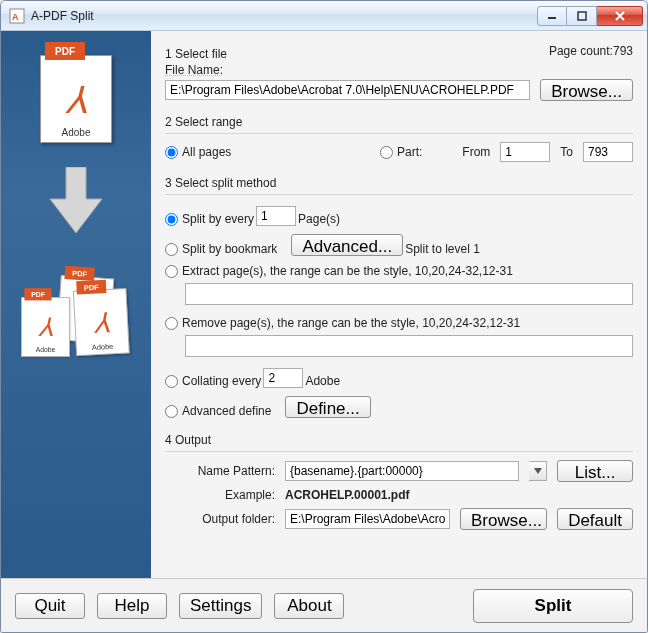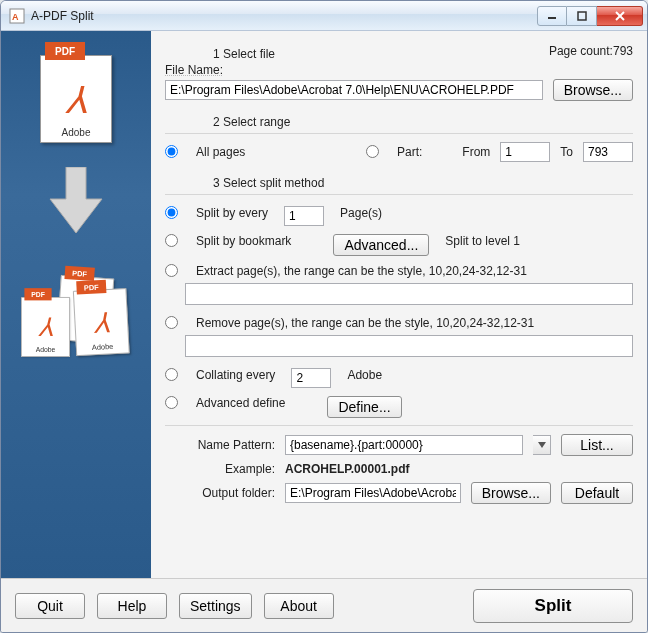--- a/index.html
+++ b/index.html
@@ -67,36 +67,36 @@
   }
   .multi .pdf-tile { position:absolute; transform:scale(.68); transform-origin:top left; }
   .multi .a { top:14px; left:40px; transform:scale(.74) rotate(4deg); }
   .multi .b { top:36px; left:0; }
   .multi .c { top:30px; left:52px; transform:scale(.74) rotate(-3deg); }
 
   .form {
     flex:1; padding: 10px 14px 6px 14px; font-size:12px; color:#222;
     display:flex; flex-direction:column; gap:2px;
   }
-  .section-head { font-size:12px; margin-top:6px;margin-left:48px; }
+  .section-head { font-size:12px; margin-top:6px; }
   .hr { height:1px; background:#d6d6d6; margin:2px 0 6px 0; }
   .row { display:flex; align-items:center; gap:10px; }
   .label { font-size:12px; }
   input[type=text].field, input.short, input.tiny, select.combo {
     font-size:12px; padding:2px 4px; border:1px solid #abadb3; background:#fff;
   }
   .field { flex:1; }
   .short { width:50px; }
   .tiny { width:40px; text-align:left; }
   .btn {
-    font-size:14px; padding:2px 10px; min-width:72px; height:22px;
+    font-size:17px; padding:2px 10px; min-width:72px; height:22px;
     background:linear-gradient(#fefefe,#e8e8e8); border:1px solid #8e8f8f;
     border-radius:3px; cursor:pointer;
   }
-  .radio-row { display:flex; align-items:flex-start; gap:16px; padding:3px 0; }
+  .radio-row { display:flex; align-items:flex-end; gap:2px; padding:3px 0; }
   .radio-row input[type=radio] { margin:0 2px 0 0; }
   .rangebox { width:100%; height:22px; border:1px solid #abadb3; background:#fff; }
   .spacer { flex:1; }
   .formgrid { display:grid; grid-template-columns:110px 1fr auto auto; gap:6px 10px; align-items:center; }
   .right { text-align:right; }
   .bold { font-weight:bold; }
   .footer {
     height:54px; border-top:1px solid #ccc; background:#f2f2f2;
     display:flex; align-items:center; padding:8px 14px; gap:12px;
   }
@@ -242,20 +242,21 @@
         <span>Adobe</span>
       </label>
 
       <label class="radio-row">
         <input type="radio" name="method" style="">
         <span>Advanced define</span>
         <span style="width:10px"></span>
         <button class="btn">Define...</button>
       </label>
 
+      <span class="section-head" style="margin-top:10px">4 Output</span>
       <div class="hr"></div>
 
       <div class="formgrid">
         <span class="right">Name Pattern:</span>
         <div class="row" style="grid-column:2/4">
           <input type="text" class="field" style="flex: 1 1 0%;" value="{basename}.{part:00000}">
           <span style="border:1px solid #abadb3;border-left:none;width:18px;height:20px;display:flex;align-items:center;justify-content:center;background:linear-gradient(#fefefe,#e4e4e4)">
             <svg width="8" height="6">
                 <path d="M0 0 L8 0 L4 6 Z" fill="#555"></path>
               </svg>

